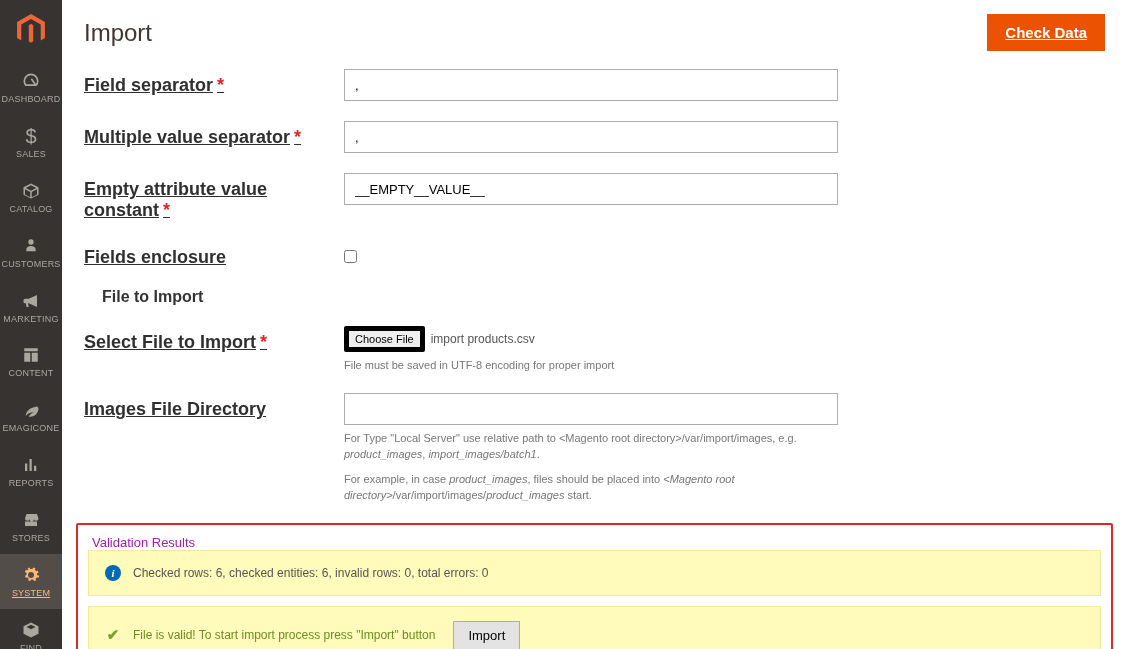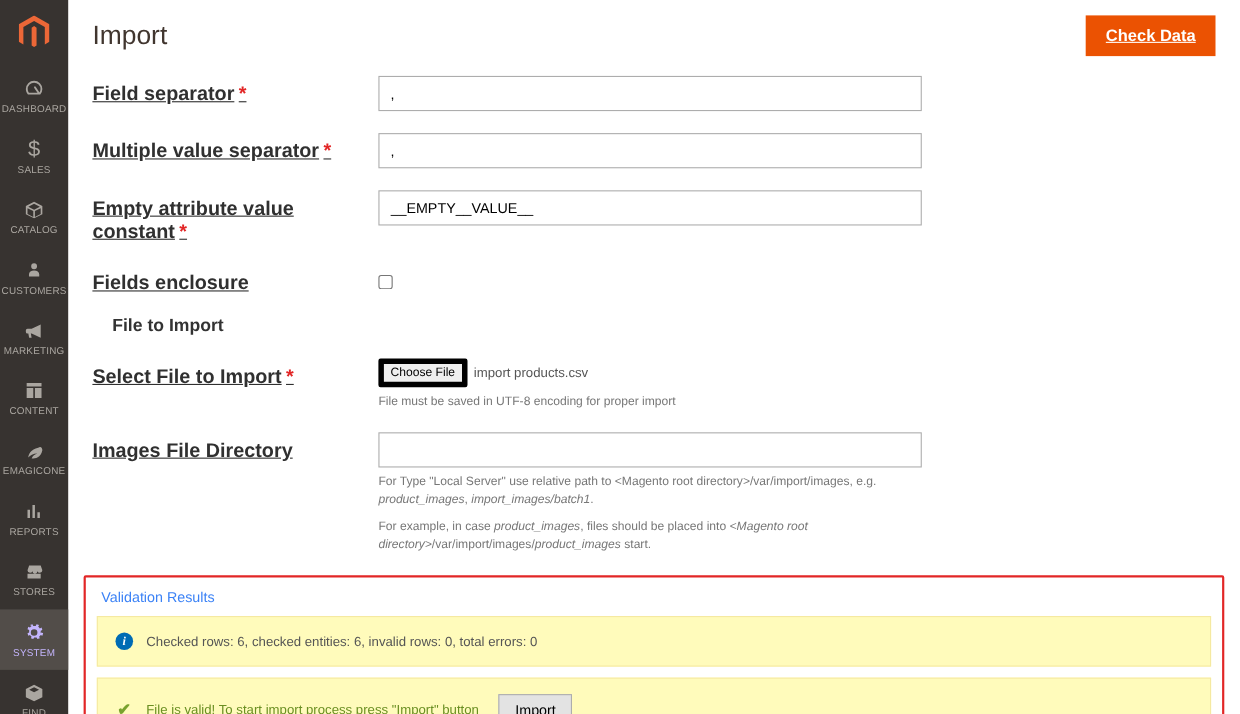--- a/index.html
+++ b/index.html
@@ -4,21 +4,21 @@
 <style>
 * { margin: 0; padding: 0; box-sizing: border-box; }
 body { font-family: -apple-system, BlinkMacSystemFont, 'Segoe UI', Helvetica, Arial, sans-serif; font-size: 13px; color: #333; background: #fff; }
 
 .layout { display: flex; min-height: 649px; }
 
 
 .sidebar { width: 62px; background: #373330; display: flex; flex-direction: column; flex-shrink: 0; }
 .sidebar-logo { height: 60px; display: flex; align-items: center; justify-content: center; }
 .sidebar-item { display: flex; flex-direction: column; align-items: center; justify-content: center; padding: 10px 2px; cursor: pointer; color: #aaa6a0; text-align: center; }
-.sidebar-item.active { background: #524d49; color: #c4b5fd; }
+.sidebar-item.active { background: #524d49; color: #fdba74; text-decoration: underline; }
 .sidebar-icon { font-size: 20px; margin-bottom: 3px; line-height: 1; height: 22px; display: flex; align-items: center; justify-content: center; }
 .sidebar-label { font-size: 9px; text-transform: uppercase; letter-spacing: 0.2px; line-height: 1.1; }
 
 
 .main { flex: 1; padding: 0; position: relative; }
 
 .header { display: flex; justify-content: space-between; align-items: center; padding: 14px 22px 18px; }
 .page-title { font-size: 24px; font-weight: 400; color: #41362f; }
 .btn-primary { background: #eb5202; color: #ffffff; border: none; padding: 10px 18px; font-size: 15px; font-weight: 600; cursor: pointer; text-decoration: underline; }
 
@@ -36,21 +36,21 @@
 .field-note em { font-style: italic; }
 
 .section-h { font-size: 16px; font-weight: 600; color: #333; margin: 10px 0 20px 18px; }
 
 .file-row { display: flex; align-items: center; gap: 6px; }
 .file-btn { font-size: 11px; padding: 2px 6px; border: 5px solid #000000; background: #efefef; cursor: pointer; border-radius: 2px; }
 .file-name { font-size: 12px; color: #555; }
 
 
 .validation-wrap { margin: 12px 14px 16px; border: 2px solid #e22626; padding: 10px 10px 12px; border-radius: 2px; }
-.validation-title { font-size: 13px; color: #3b82f6; margin-bottom: 10px; padding-left: 4px; }
+.validation-title { font-size: 13px; color: #a21caf; padding-left: 4px; }
 .msg { background: #fffbbb; border: 1px solid #f5e9a1; padding: 14px 16px; margin-bottom: 10px; display: flex; align-items: center; gap: 12px; font-size: 12px; color: #333; }
 .msg:last-child { margin-bottom: 0; }
 .msg .icon-info { width: 16px; height: 16px; border-radius: 50%; background: #006bb4; color: #fff; display: inline-flex; align-items: center; justify-content: center; font-size: 11px; font-weight: bold; flex-shrink: 0; font-style: italic; font-family: Georgia, serif; }
 .msg .icon-check { color: #79a22e; font-size: 15px; font-weight: bold; flex-shrink: 0; width: 16px; text-align: center; }
 .msg-text { color: #555; }
 .msg-text.ok { color: #6a8f22; }
 .btn-import { background: #e3e3e3; border: 1px solid #adadad; padding: 6px 14px; font-size: 13px; cursor: pointer; margin-left: 6px; }
 
 .mlogo { width: 28px; height: 32px; }
 </style>

